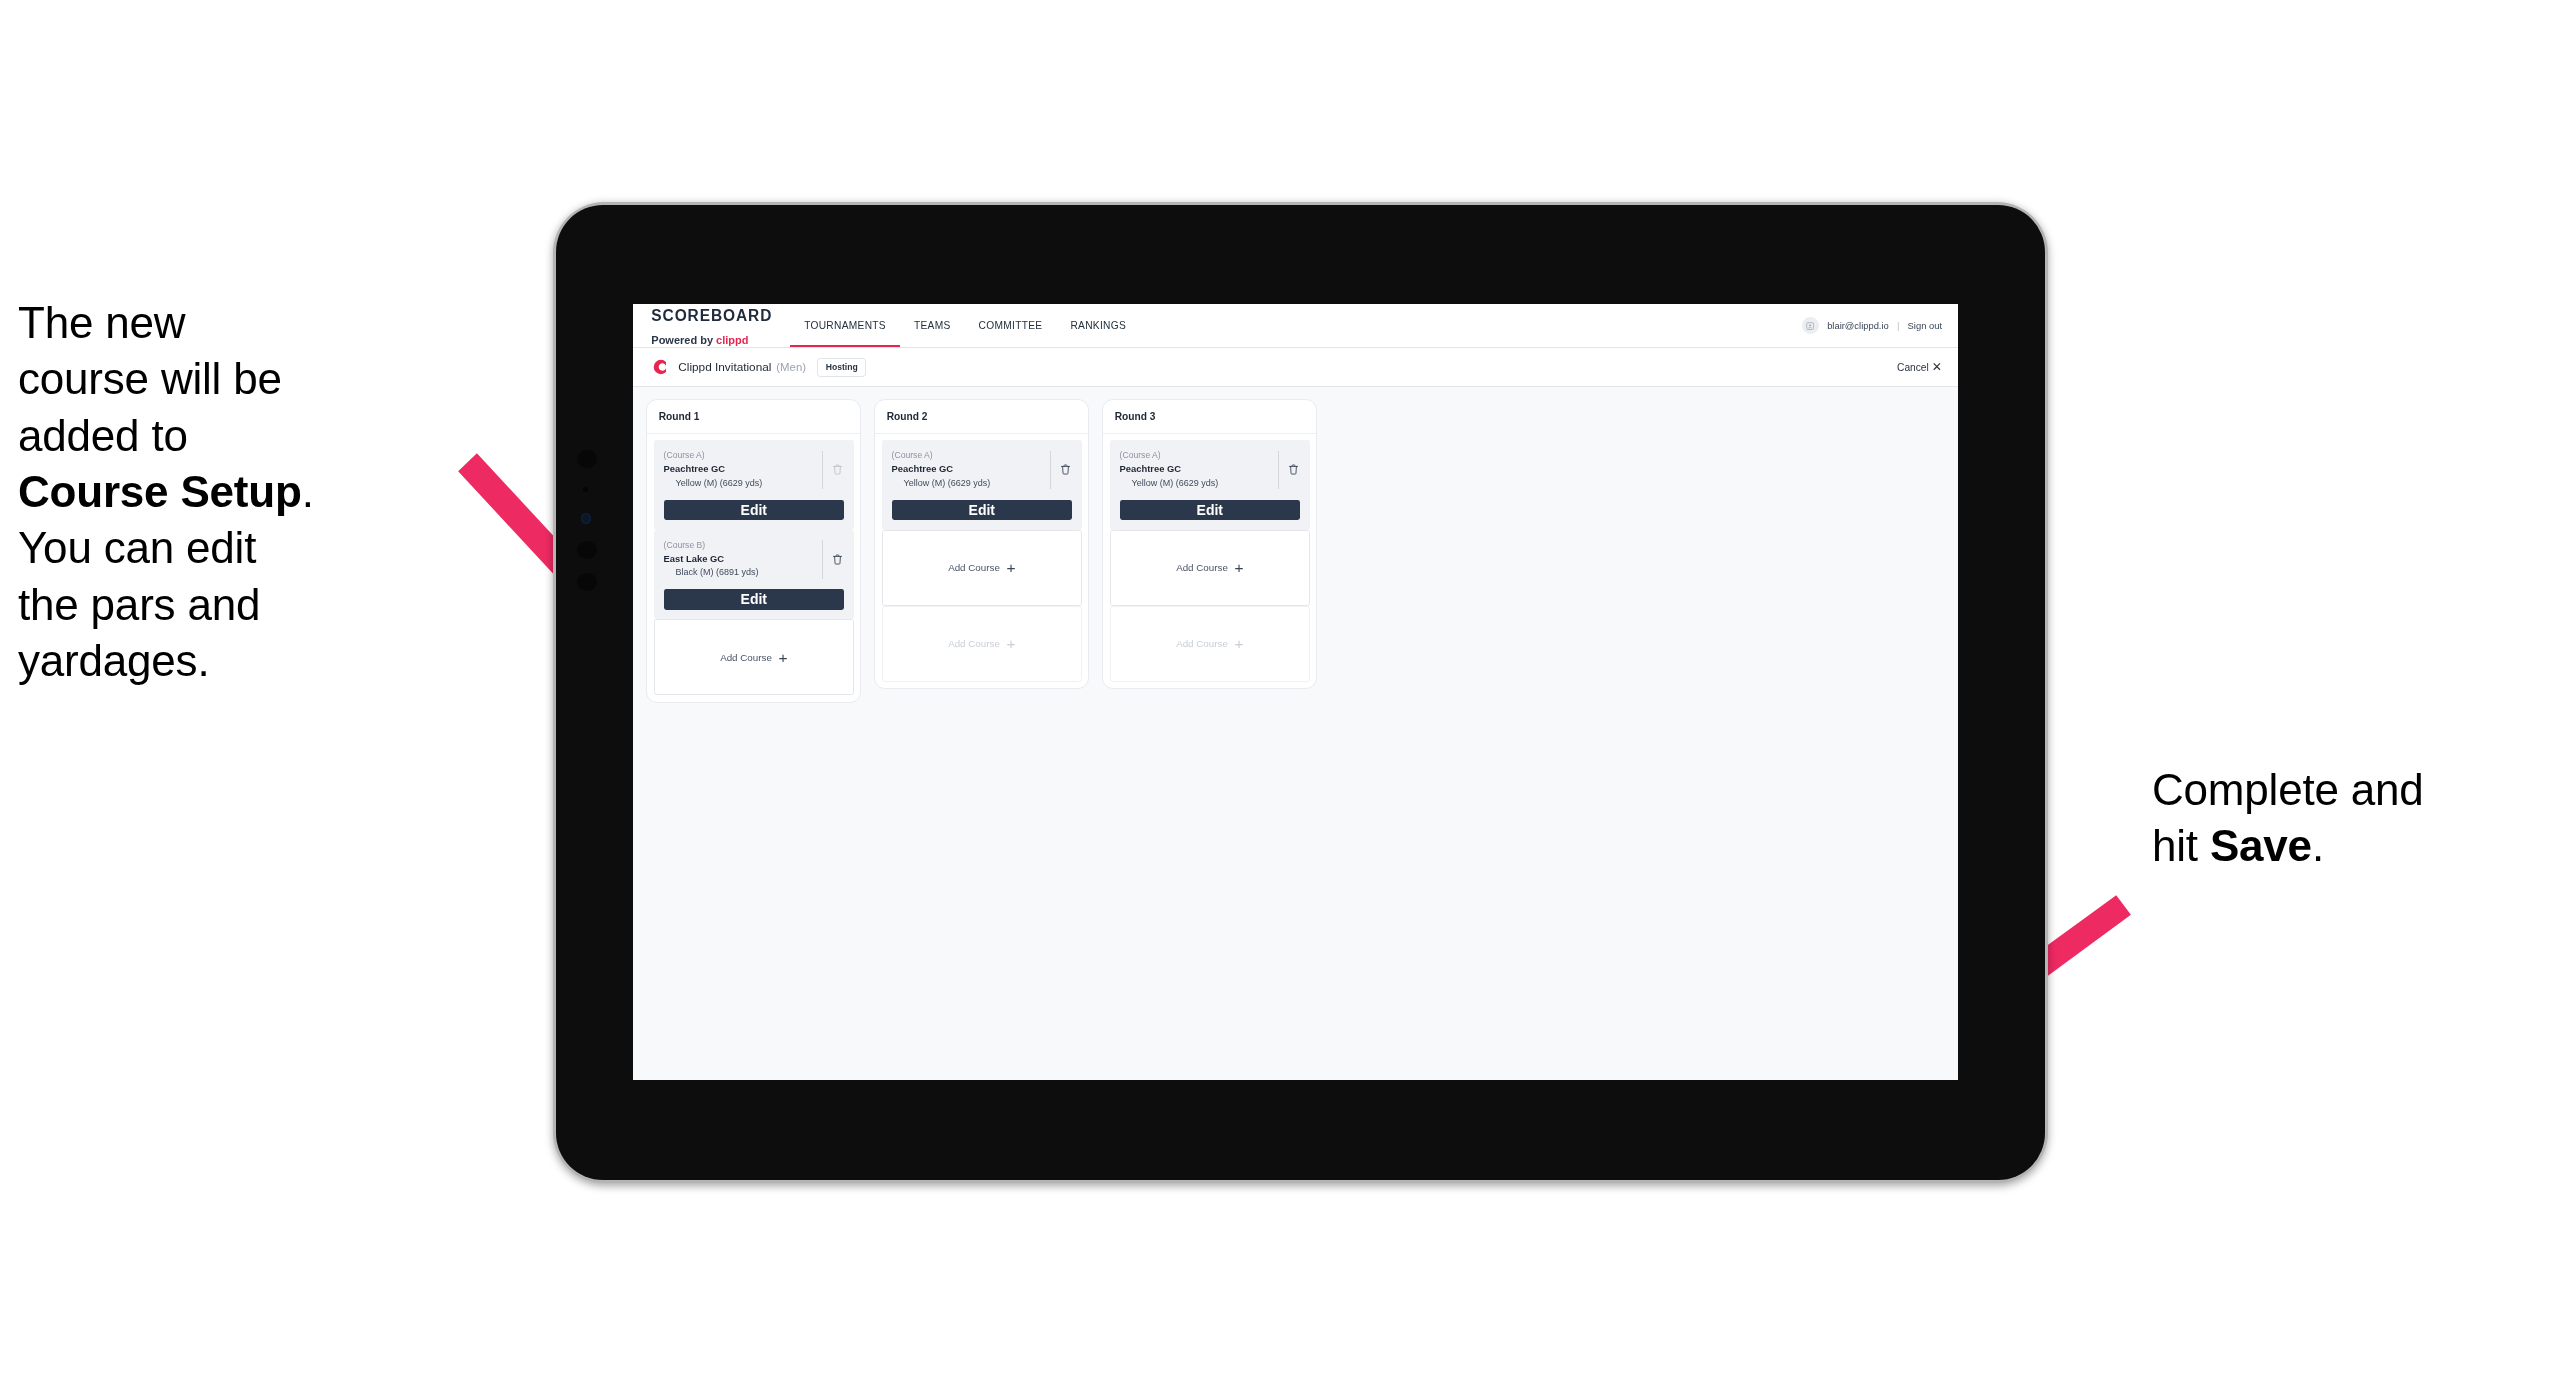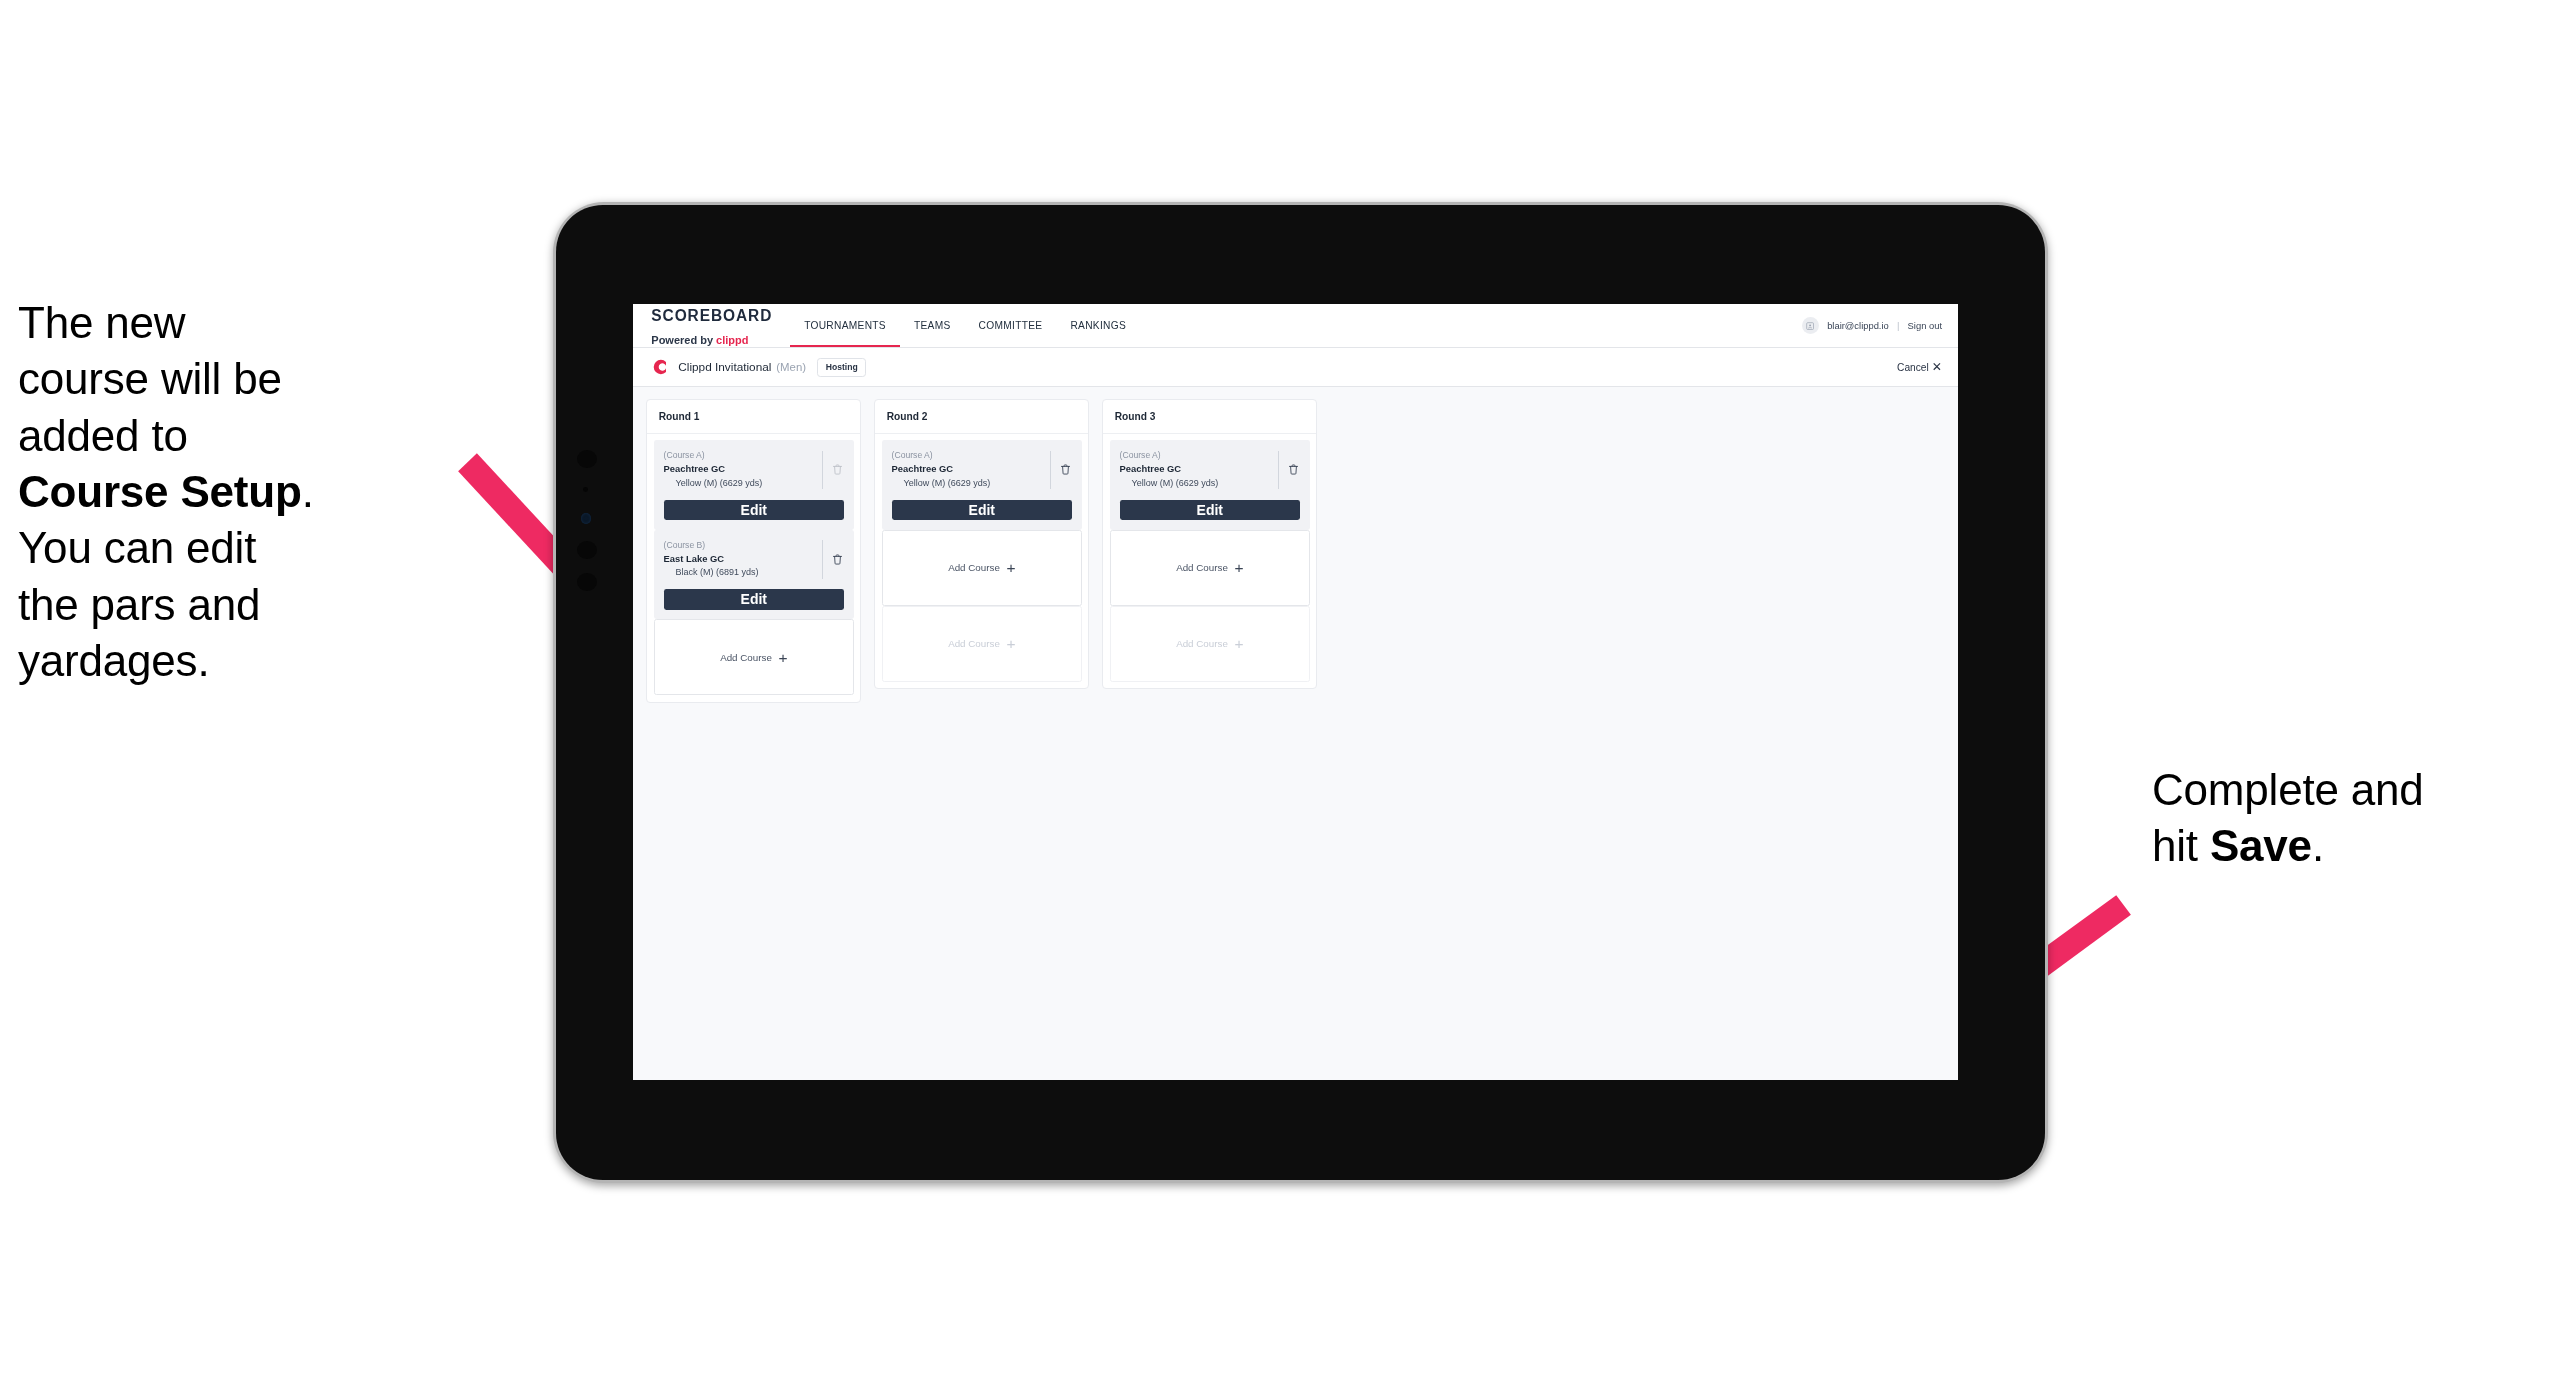--- a/index.html
+++ b/index.html
@@ -194,21 +194,21 @@
   .board {
     padding: 11.4px 13px;
     display: flex;
     gap: 13px;
     align-items: flex-start;
   }
   .round-col {
     width: 215px;
     background: #ffffff;
     border: 0.8px solid #e9ebef;
-    border-radius: 4px;
+    border-radius: 11px;
     flex: none;
     overflow: hidden;
   }
   .round-head {
     padding: 11.4px 11.4px 10.6px 11.4px;
     font-size: 10.2px;
     font-weight: 700;
     color: #1d2735;
     border-bottom: 0.8px solid #edeff2;
   }

